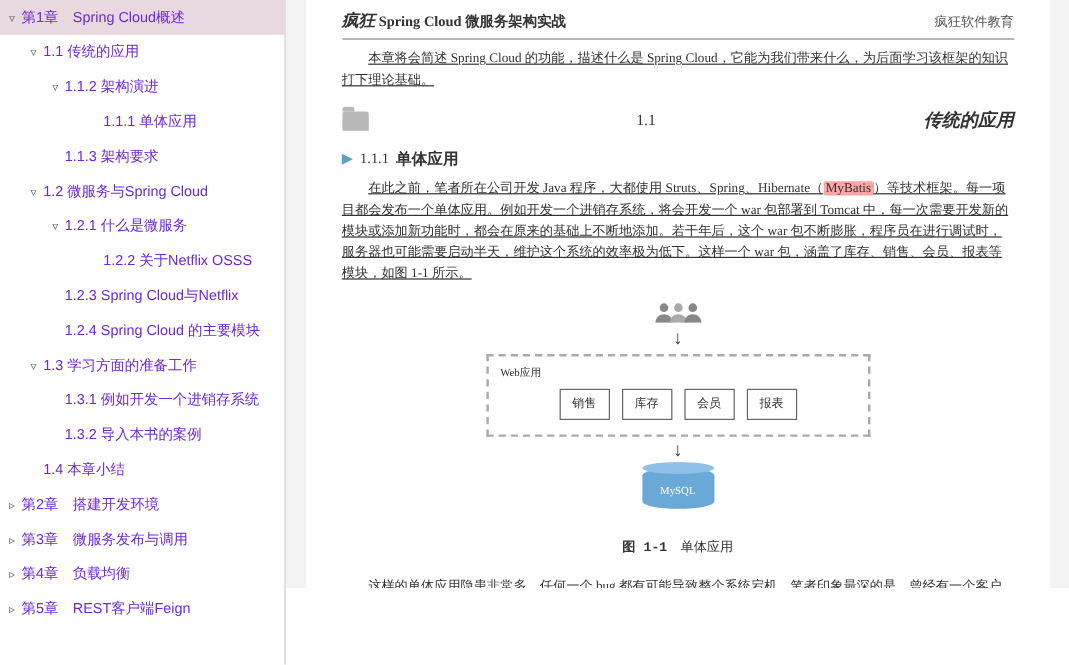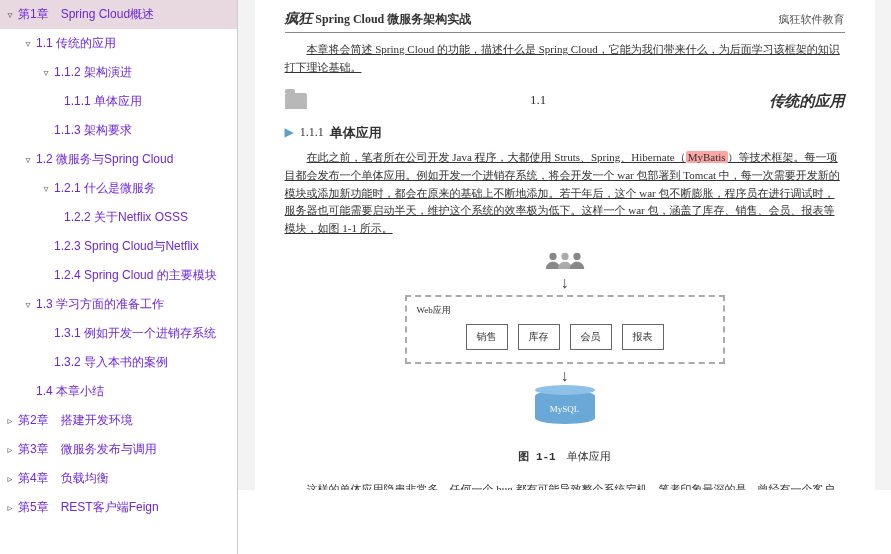--- a/index.html
+++ b/index.html
@@ -5,21 +5,21 @@
 * { box-sizing: border-box; margin: 0; padding: 0; }
 body { font-family: "Microsoft YaHei", Arial, sans-serif; font-size: 12px; color: #333; background: #fff; display: flex; width: 891px; height: 554px; overflow: hidden; }
 .sidebar { width: 238px; height: 554px; border-right: 1px solid #ccc; overflow-y: auto; background: #fff; }
 .tree-item { display: flex; align-items: center; padding: 6px 4px; cursor: pointer; white-space: nowrap; }
 .tree-item.selected { background: #e8d8e0; }
 .tree-item .arrow { width: 12px; text-align: center; color: #666; font-size: 10px; margin-right: 2px; }
 .tree-item .label { color: #6d28d9; }
 .indent-0 { padding-left: 4px; }
 .indent-1 { padding-left: 22px; }
 .indent-2 { padding-left: 40px; }
-.indent-3 { padding-left: 50px; }
+.indent-3 { padding-left: 50px; margin-left: 22px; }
 .content { flex: 1; height: 490px; overflow-y: auto; background: #f3f3f3; padding: 0; position: relative; }
 .page { background: #fff; margin: 0 auto; width: 620px; padding: 8px 30px 20px 30px; font-family: SimSun, serif; font-size: 11px; line-height: 1.6; }
 .page-header { display: flex; justify-content: space-between; align-items: baseline; border-bottom: 1px solid #888; padding-bottom: 2px; margin-bottom: 8px; }
 .brand { font-size: 14px; font-weight: bold; font-style: italic; }
 .brand-sub { font-size: 12px; font-weight: bold; }
 .right-head { font-size: 11px; color: #555; }
 .intro { text-indent: 2em; margin-bottom: 10px; text-decoration: underline; }
 .sec-row { display: flex; align-items: center; gap: 8px; margin: 12px 0 8px 0; justify-content: space-between; }
 .folder-icon { width: 22px; height: 16px; background: #b8b8b8; border-radius: 2px 2px 0 0; position: relative; }
 .folder-icon::before { content: ""; position: absolute; top: -4px; left: 0; width: 10px; height: 4px; background: #b8b8b8; border-radius: 2px 2px 0 0; }

